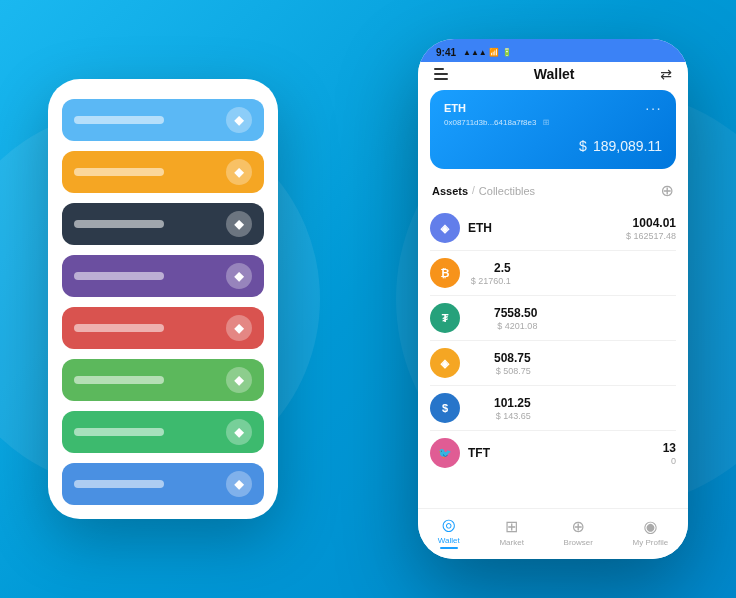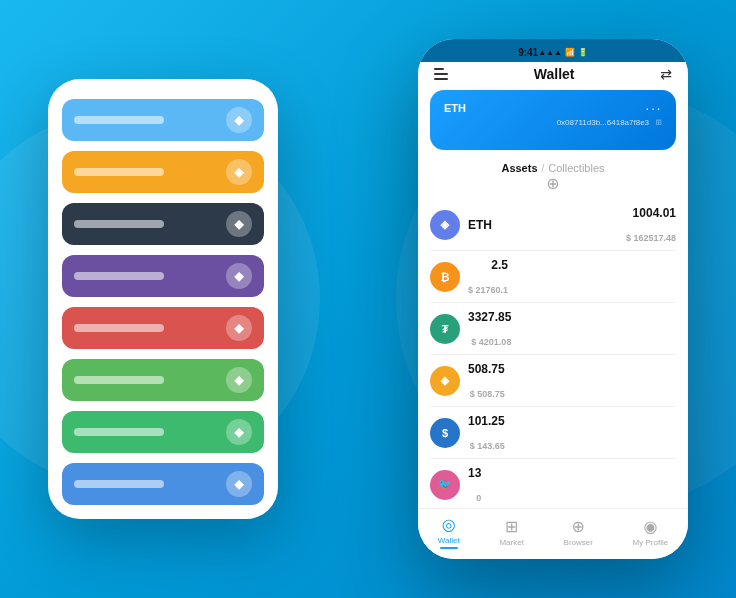--- a/index.html
+++ b/index.html
@@ -105,28 +105,29 @@
       background: #fff;
       border-radius: 36px;
       box-shadow: 0 30px 80px rgba(0,0,0,0.35);
       overflow: hidden;
       display: flex;
       flex-direction: column;
       z-index: 2;
     }
 
     .phone-status-bar {
-      background: #0369a1;
+      background: #3b82f6;
       padding: 8px 18px 4px;
       display: flex;
       align-items: center;
-      justify-content: center;
+      justify-content: flex-start;
       font-size: 9px;
       font-weight: 600;
       color: #111;
+      gap: 7px;
     }
     .status-time { font-size: 10px; font-weight: 700; }
     .status-icons { display: flex; align-items: center; gap: 3px; font-size: 8px; }
 
     .phone-header {
       background: #fff;
       padding: 4px 16px 8px;
       display: flex;
       align-items: center;
       justify-content: space-between;
@@ -150,31 +151,30 @@
       color: #fff;
     }
     .eth-card-top {
       display: flex;
       justify-content: space-between;
       align-items: center;
       margin-bottom: 2px;
     }
     .eth-card-name { font-size: 11px; font-weight: 700; opacity: 0.95; }
     .eth-card-dots { font-size: 14px; opacity: 0.8; letter-spacing: 1px; }
-    .eth-card-address { font-size: 8px; opacity: 0.75; margin-bottom: 11px; text-align: right; }
+    .eth-card-address { font-size: 8px; opacity: 0.75; margin-bottom: 4px; }
     .eth-card-balance { font-size: 22px; font-weight: 700; text-align: right; }
     .eth-card-balance span { font-size: 14px; font-weight: 400; opacity: 0.9; }
 
     
     .assets-header {
       padding: 4px 14px 6px;
       display: flex;
       align-items: center;
       justify-content: space-between;
-      flex-direction: column;
     }
     .assets-tabs { display: flex; align-items: center; gap: 4px; }
     .assets-tab-active { font-size: 11px; font-weight: 600; color: #111; }
     .assets-tab-sep { font-size: 10px; color: #bbb; }
     .assets-tab-inactive { font-size: 11px; color: #aaa; }
     .assets-add { font-size: 16px; color: #aaa; }
 
     
     .token-list {
       flex: 1;
@@ -196,22 +196,22 @@
       align-items: center;
       justify-content: center;
       font-size: 11px;
       font-weight: 700;
       color: #fff;
       margin-right: 8px;
       flex-shrink: 0;
     }
     .token-name { font-size: 12px; font-weight: 600; color: #111; flex: 1; }
     .token-amounts { text-align: right; }
-    .token-amount { font-size: 12px; font-weight: 600; color: #111; }
-    .token-usd { font-size: 9px; color: #aaa; margin-top: 13px; font-weight: bold; }
+    .token-amount { font-size: 12px; font-weight: 600; color: #111; margin-left: 26px; }
+    .token-usd { font-size: 9px; color: #aaa; margin-top: 1px; }
 
     
     .bottom-nav {
       background: #fff;
       padding: 6px 0 10px;
       border-top: 1px solid #f0f0f0;
       display: flex;
       justify-content: space-around;
       align-items: center;
     }
@@ -300,20 +300,24 @@
 
     <div class="eth-card">
       <div class="eth-card-top">
         <span class="eth-card-name">ETH</span>
         <span class="eth-card-dots">···</span>
       </div>
       <div class="eth-card-address">
         <span>0x08711d3b...6418a7f8e3</span>
         <span style="margin-left:4px; opacity:0.6">⊞</span>
       </div>
+      <div class="eth-card-balance">
+        <span>$</span>
+        <span>189,089.11</span>
+      </div>
     </div>
 
     <div class="assets-header">
       <div class="assets-tabs">
         <span class="assets-tab-active">Assets</span>
         <span class="assets-tab-sep">/</span>
         <span class="assets-tab-inactive">Collectibles</span>
       </div>
       <span class="assets-add">⊕</span>
     </div>
@@ -337,21 +341,21 @@
     <div class="token-amounts">
       <div class="token-amount">2.5</div>
       <div class="token-usd">$ 21760.1</div>
     </div>
   </div>
         <div class="token-row">
     <div class="token-icon" style="background:#26a17b">
       ₮
     </div>
     <div class="token-amounts">
-      <div class="token-amount">3327.85</div>
+      <div class="token-amount">7558.50</div>
       <div class="token-usd">$ 4201.08</div>
     </div>
   </div>
         <div class="token-row">
     <div class="token-icon" style="background:#f5a623">
       ◈
     </div>
     <div class="token-amounts">
       <div class="token-amount">508.75</div>
       <div class="token-usd">$ 508.75</div>
@@ -363,20 +367,21 @@
     </div>
     <div class="token-amounts">
       <div class="token-amount">101.25</div>
       <div class="token-usd">$ 143.65</div>
     </div>
   </div>
         <div class="token-row">
     <div class="token-icon" style="background:#e05c94">
       🐦
     </div>
+    <span class="token-name">TFT</span>
     <div class="token-amounts">
       <div class="token-amount">13</div>
       <div class="token-usd">0</div>
     </div>
   </div>
       </div>
 
     <div class="bottom-nav">
 
     <div class="nav-item active">

